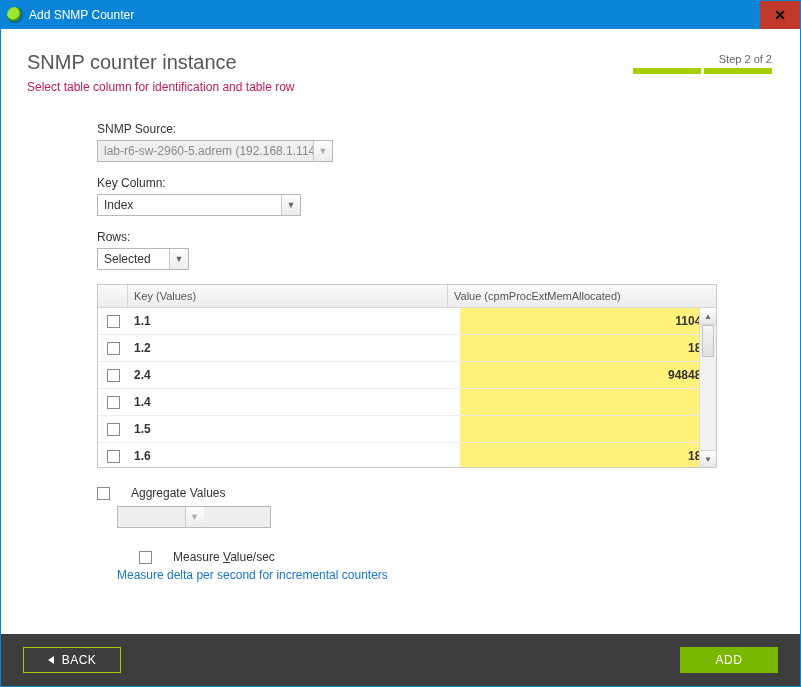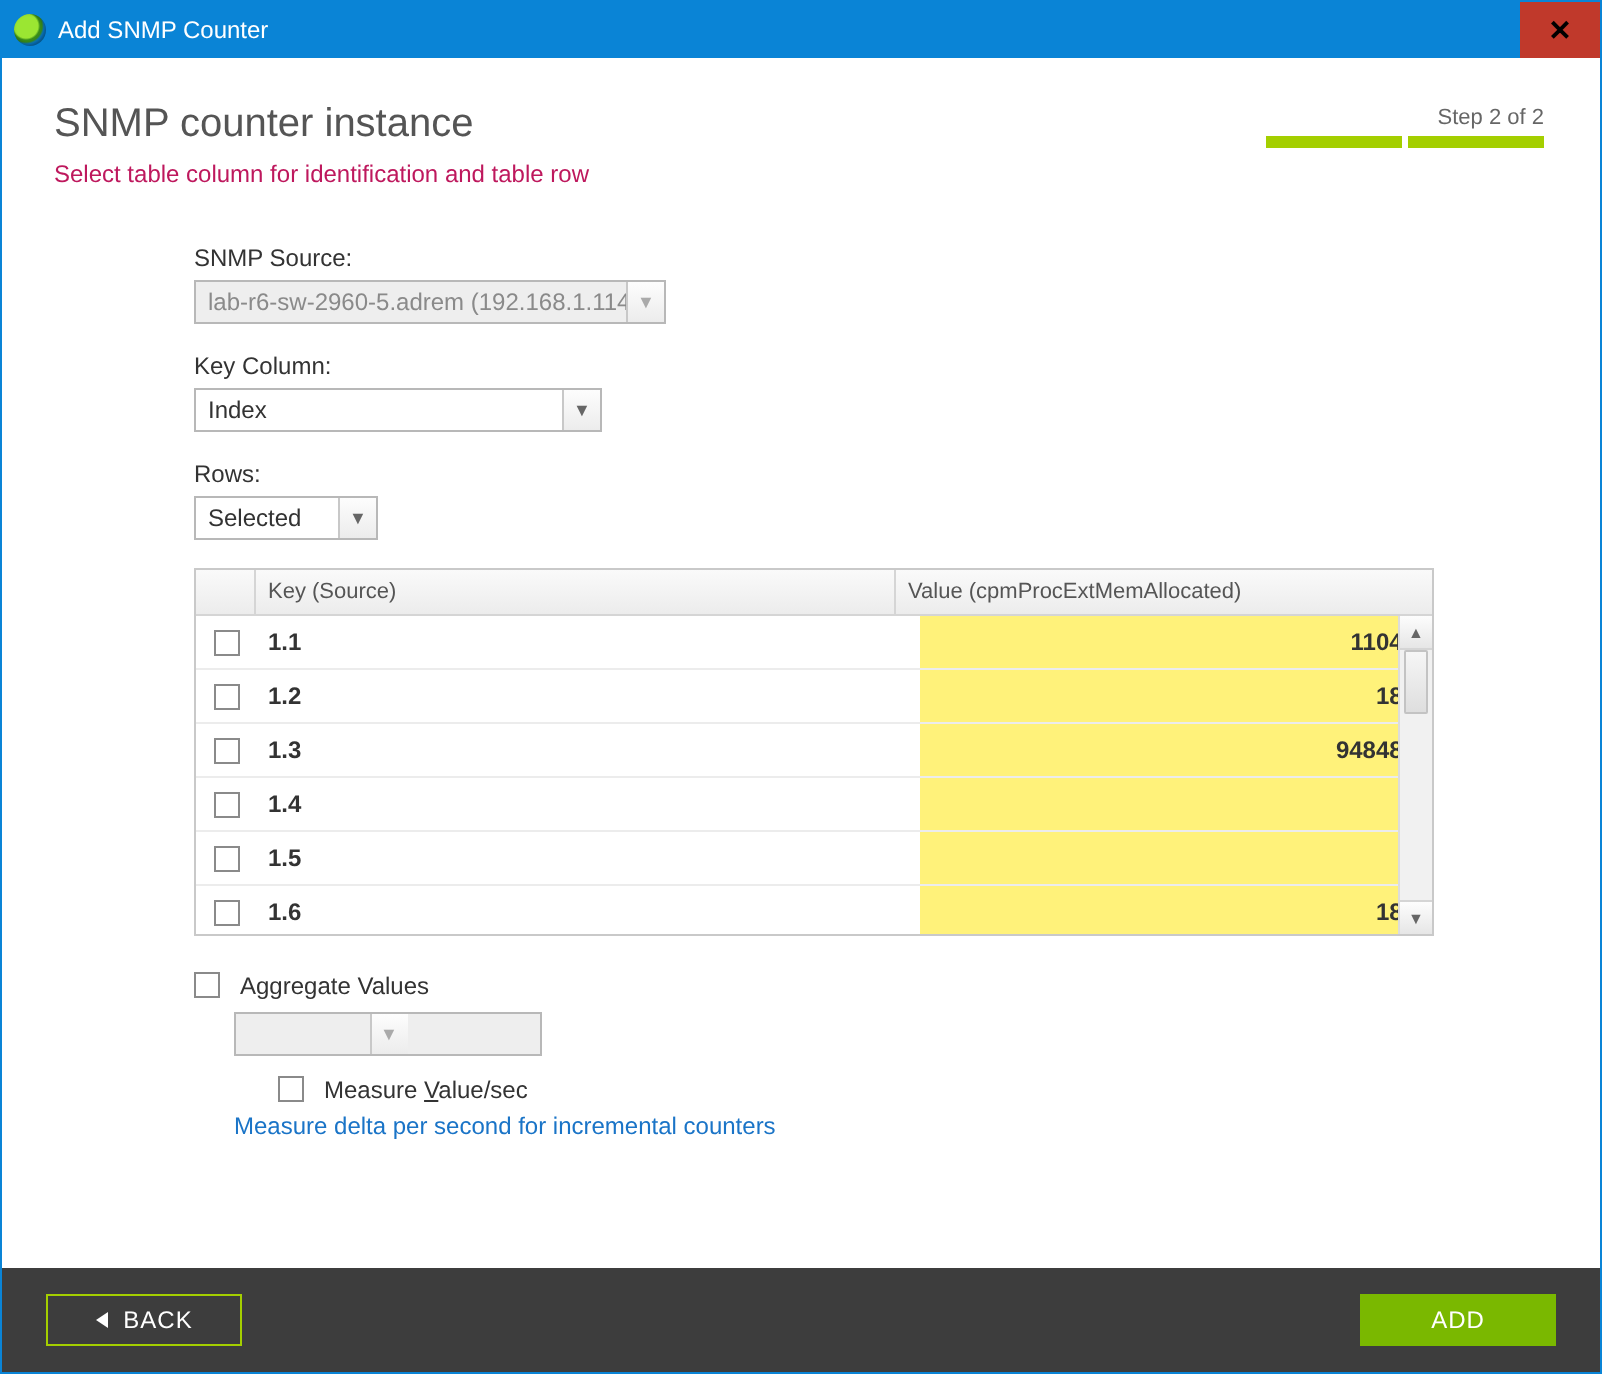--- a/index.html
+++ b/index.html
@@ -235,22 +235,22 @@
   .vscroll .btn.down { border-top:1px solid #d5d5d5; border-bottom:none; }
   .vscroll .track { flex:1; position:relative; }
   .vscroll .thumb {
     position:absolute; left:2px; right:2px; top:0; height:30px;
     background: linear-gradient(#f6f6f6,#dedede);
     border:1px solid #c3c3c3; border-radius:1px; cursor:pointer;
   }
 
   .opt-row {
     display: flex;
-    align-items: flex-start;
-    gap: 10px;
+    align-items: flex-end;
+    gap: 21px;
     margin-top: 18px;
     font-size: 12px;
     color: #333;
   }
   .opt-sub { margin-top: 6px; margin-left: 0; }
   .hint {
     margin-top: 4px;
     margin-left: 20px;
     color: #1a74c7;
     font-size: 12px;
@@ -337,21 +337,21 @@
         <div class="field-label">Rows:</div>
         <div class="select w-92">
           <div class="sel-text">Selected</div>
           <div class="sel-arrow">▼</div>
         </div>
       </div>
 
       <div class="table-wrap">
         <div class="thead">
           <div class="th col-check"></div>
-          <div class="th col-key">Key (Source)</div>
+          <div class="th col-key">Key (Values)</div>
           <div class="th col-val">Value (cpmProcExtMemAllocated)</div>
         </div>
         <div class="tbody">
           <div class="trow">
             <div class="cell-check">
                 <div class="checkbox"></div>
               </div>
             <div class="cell-key">1.1</div>
             <div class="cell-val">11040</div>
           </div>
@@ -359,21 +359,21 @@
             <div class="cell-check">
                 <div class="checkbox"></div>
               </div>
             <div class="cell-key">1.2</div>
             <div class="cell-val">180</div>
           </div>
           <div class="trow">
             <div class="cell-check">
                 <div class="checkbox"></div>
               </div>
-            <div class="cell-key">1.3</div>
+            <div class="cell-key">2.4</div>
             <div class="cell-val">948480</div>
           </div>
           <div class="trow">
             <div class="cell-check">
                 <div class="checkbox"></div>
               </div>
             <div class="cell-key">1.4</div>
             <div class="cell-val">0</div>
           </div>
           <div class="trow">
@@ -405,21 +405,21 @@
         <div class="checkbox"></div>
         <span>Aggregate Values</span>
       </div>
       <div class="opt-sub">
         <div class="select-disabled w-160" style="margin-left:20px;">
           <div class="sel-text">Total</div>
           <div class="sel-arrow">▼</div>
         </div>
       </div>
 
-      <div class="opt-row" style="margin-top:10px;padding-left:42px;">
+      <div class="opt-row" style="margin-top:22px;padding-left:42px;">
         <div class="checkbox"></div>
         <span>
           <span>Measure </span><span class="underline-V">V</span><span>alue/sec</span>
         </span>
       </div>
       <div class="hint">Measure delta per second for incremental counters</div>
 
     </div>
   </div>
 

